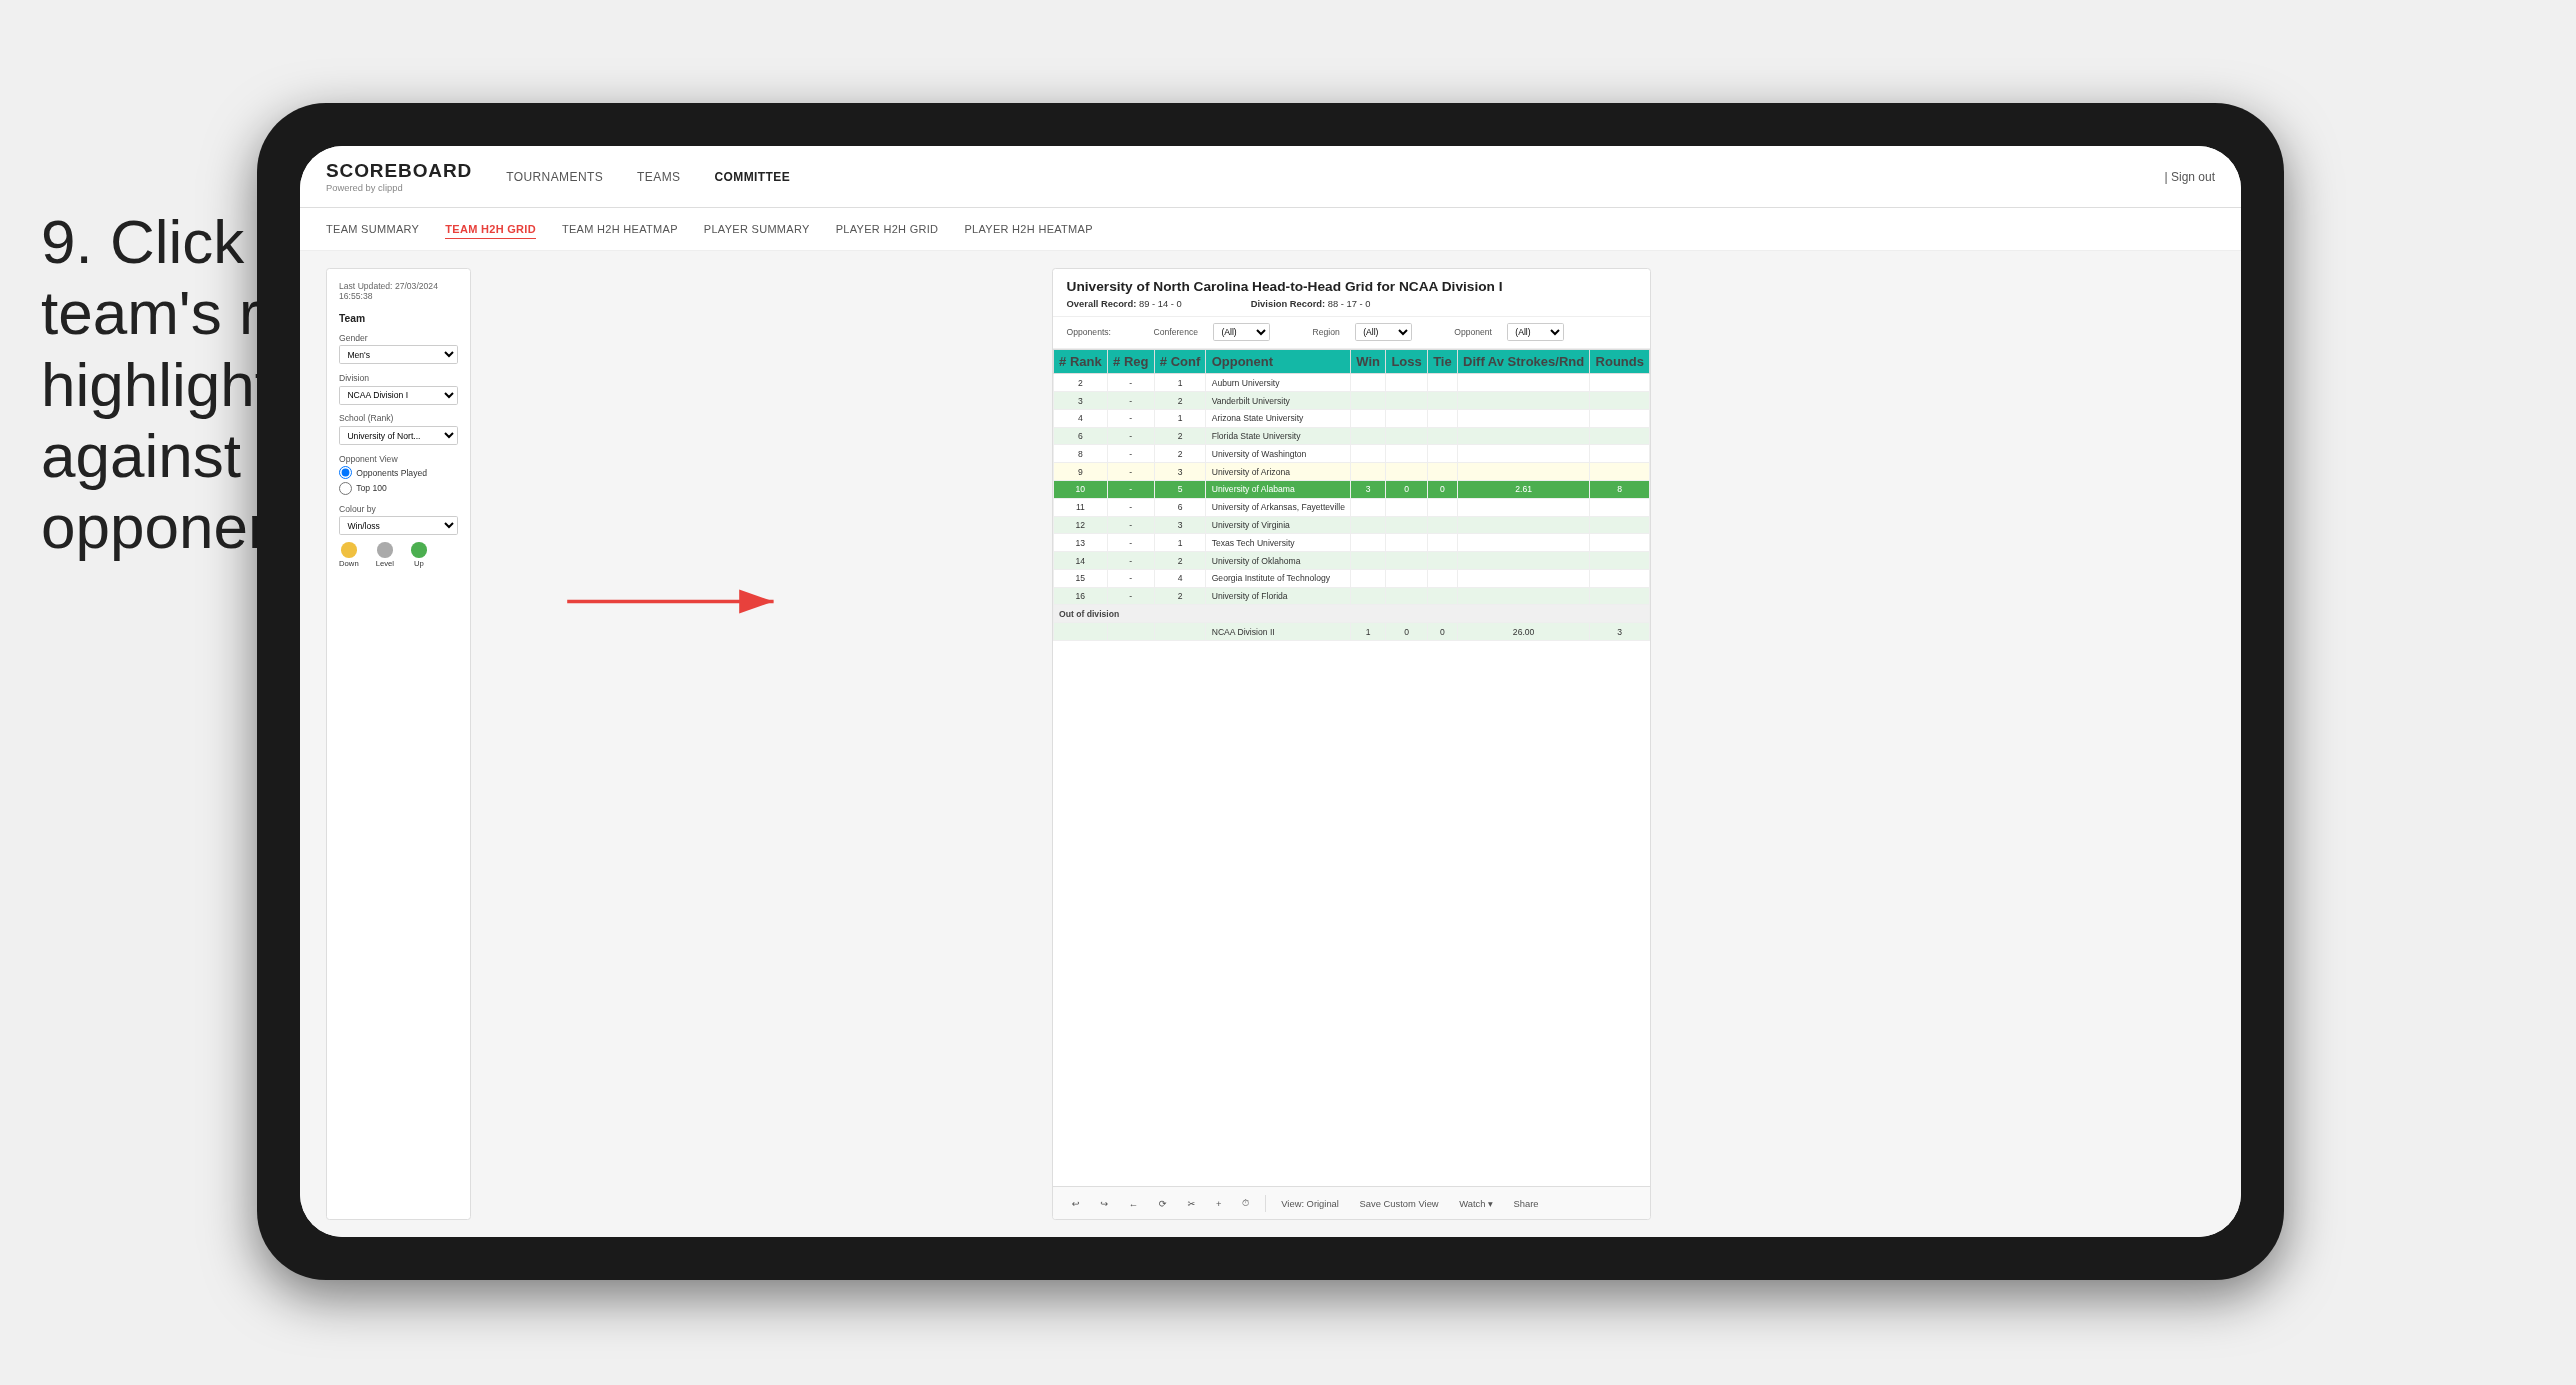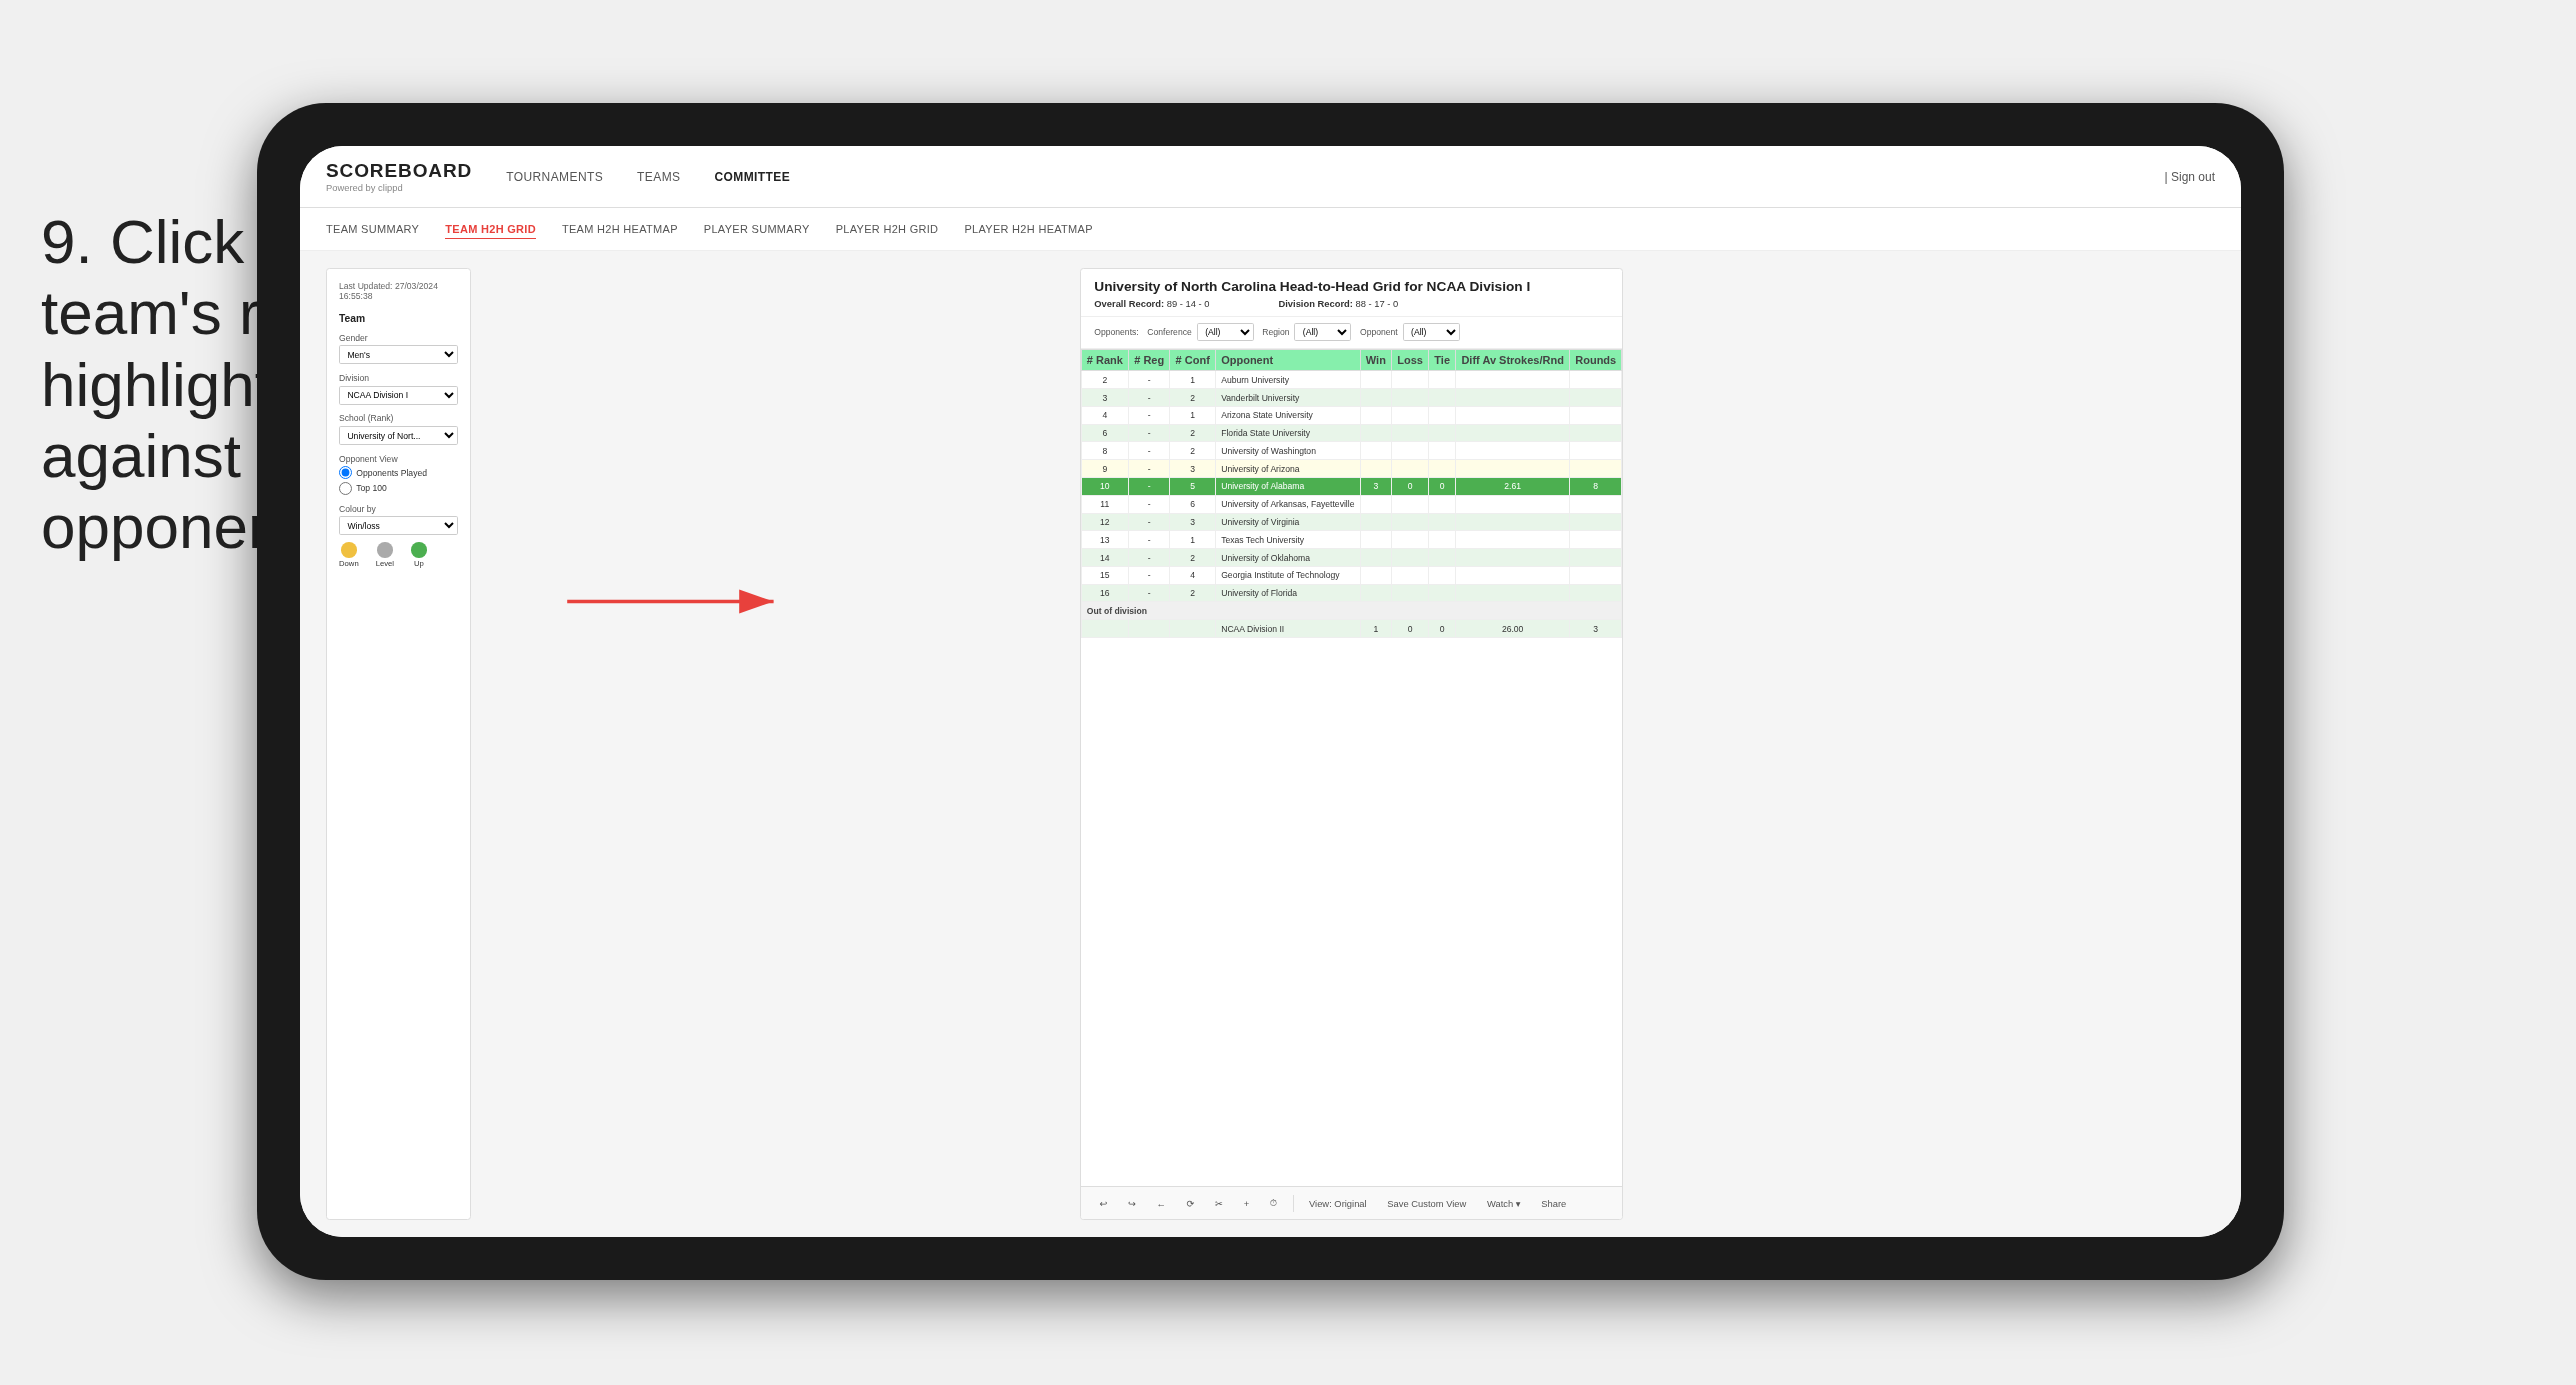--- a/index.html
+++ b/index.html
@@ -273,21 +273,22 @@
     }
 
     .filter-label {
       color: #555;
       font-size: 8.6px;
     }
 
     .filter-group {
       display: flex;
       align-items: center;
-      gap: 5px;
+      gap: 15px;
+      margin-left: 34px;
     }
 
     .filter-select {
       font-size: 8.6px;
       padding: 1.7px 15.5px 1.7px 3.4px;
       border: 0.9px solid #ccc;
       border-radius: 1.7px;
       background: #fff;
     }
 
@@ -297,25 +298,25 @@
       overflow-y: auto;
     }
 
     table {
       width: 100%;
       border-collapse: collapse;
       font-size: 8.6px;
     }
 
     thead th {
-      background: #86efac;
+      background: #14b8a6;
       border: 0.9px solid #ddd;
       padding: 4.3px 5.2px;
       text-align: center;
-      font-size: 11px;
+      font-size: 13px;
       font-weight: 600;
       color: #444;
       white-space: nowrap;
     }
 
     thead th.left { text-align: left; }
 
     tbody td {
       border: 0.9px solid #eee;
       padding: 3.4px 5.2px;

